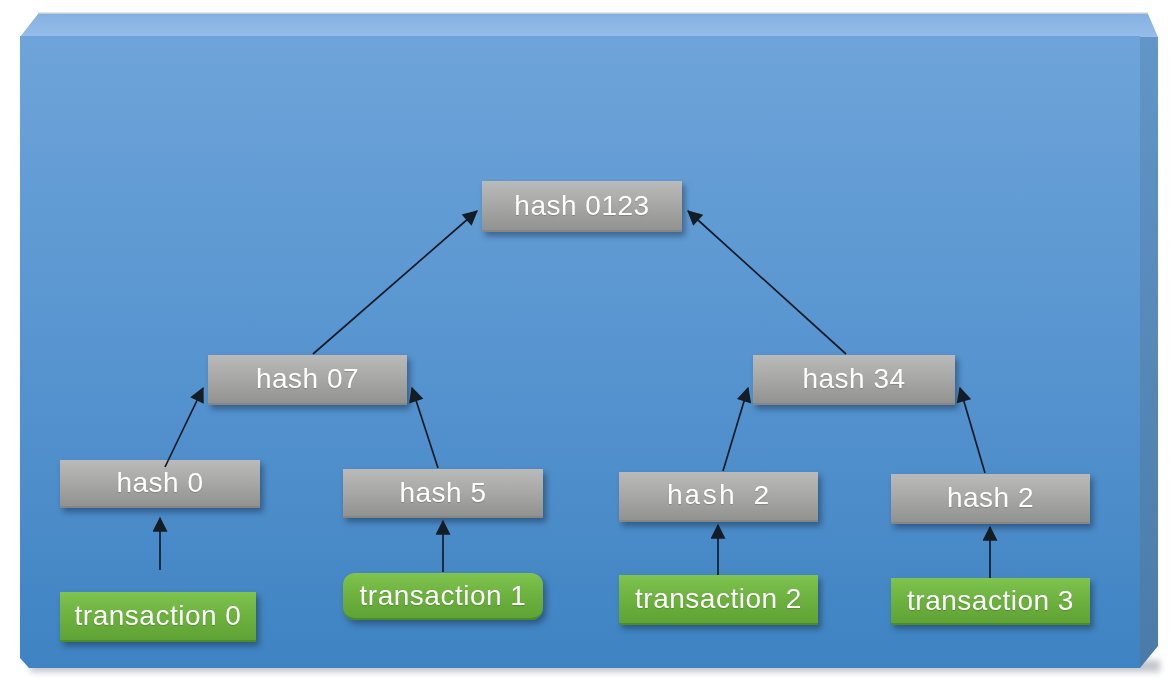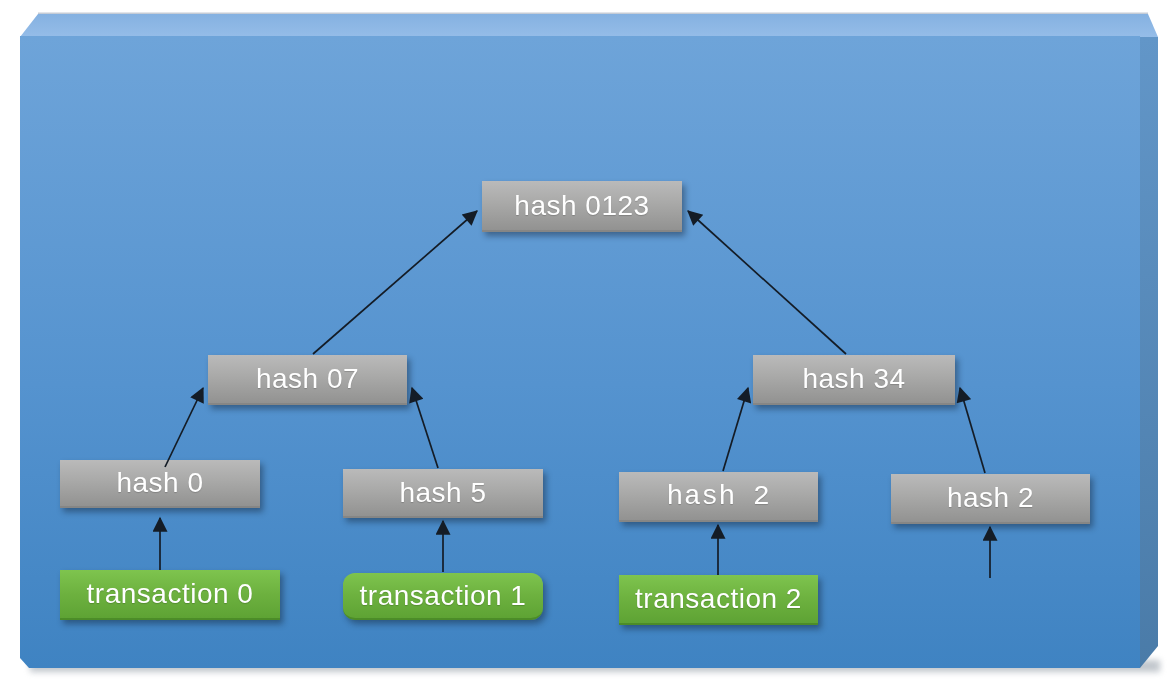--- a/index.html
+++ b/index.html
@@ -46,21 +46,21 @@
     border-bottom: 2px solid #4c8c28;
   }
   
   #node-root   { left: 482px; top: 181px; width: 200px; height: 49px; }
   #node-hash01 { left: 208px; top: 355px; width: 199px; height: 48px; }
   #node-hash23 { left: 753px; top: 355px; width: 202px; height: 48px; }
   #node-hash0  { left:  60px; top: 460px; width: 200px; height: 46px; }
   #node-hash1  { left: 343px; top: 469px; width: 200px; height: 47px; }
   #node-hash2  { left: 619px; top: 472px; width: 199px; height: 48px; font-family: Liberation Mono, monospace; }
   #node-hash3  { left: 891px; top: 474px; width: 199px; height: 48px; }
-  #node-t0     { left:  60px; top: 570px; width: 220px; height: 48px; text-align: right; }
+  #node-t0     { left:  60px; top: 592px; width: 196px; height: 48px; text-align: right; }
   #node-t1     { left: 343px; top: 573px; width: 200px; height: 45px; border-radius: 12px; }
   #node-t2     { left: 619px; top: 575px; width: 199px; height: 48px; }
   #node-t3     { left: 891px; top: 578px; width: 199px; height: 45px; }
 </style>
 </head>
 <body>
 
 <div class="stage">
 
   <svg id="slab-layer" width="1176" height="691" viewBox="0 0 1176 691">
@@ -100,20 +100,21 @@
   <div class="node hash" id="node-hash23">hash 34</div>
 
   <div class="node hash" id="node-hash0">hash 0</div>
   <div class="node hash" id="node-hash1">hash 5</div>
   <div class="node hash" id="node-hash2">hash 2</div>
   <div class="node hash" id="node-hash3">hash 2</div>
 
   <div class="node transaction" id="node-t0">transaction 0</div>
   <div class="node transaction" id="node-t1">transaction 1</div>
   <div class="node transaction" id="node-t2">transaction 2</div>
+  <div class="node transaction" id="node-t3">transaction 3</div>
 
   <svg id="edges-layer" width="1176" height="691" viewBox="0 0 1176 691" style="z-index:3">
     <defs>
       <marker id="arrowHead" viewBox="0 0 10 10" refX="9.2" refY="5" markerUnits="userSpaceOnUse" markerWidth="17" markerHeight="15" orient="auto-start-reverse">
         <path d="M0,0 L10,5 L0,10 z" fill="#141c26"></path>
       </marker>
     </defs>
     <g stroke="#141c26" stroke-width="1.7" fill="none">
       <line x1="160" y1="570" x2="160" y2="518" marker-end="url(#arrowHead)"></line>
       <line x1="443" y1="572" x2="443" y2="521" marker-end="url(#arrowHead)"></line>

